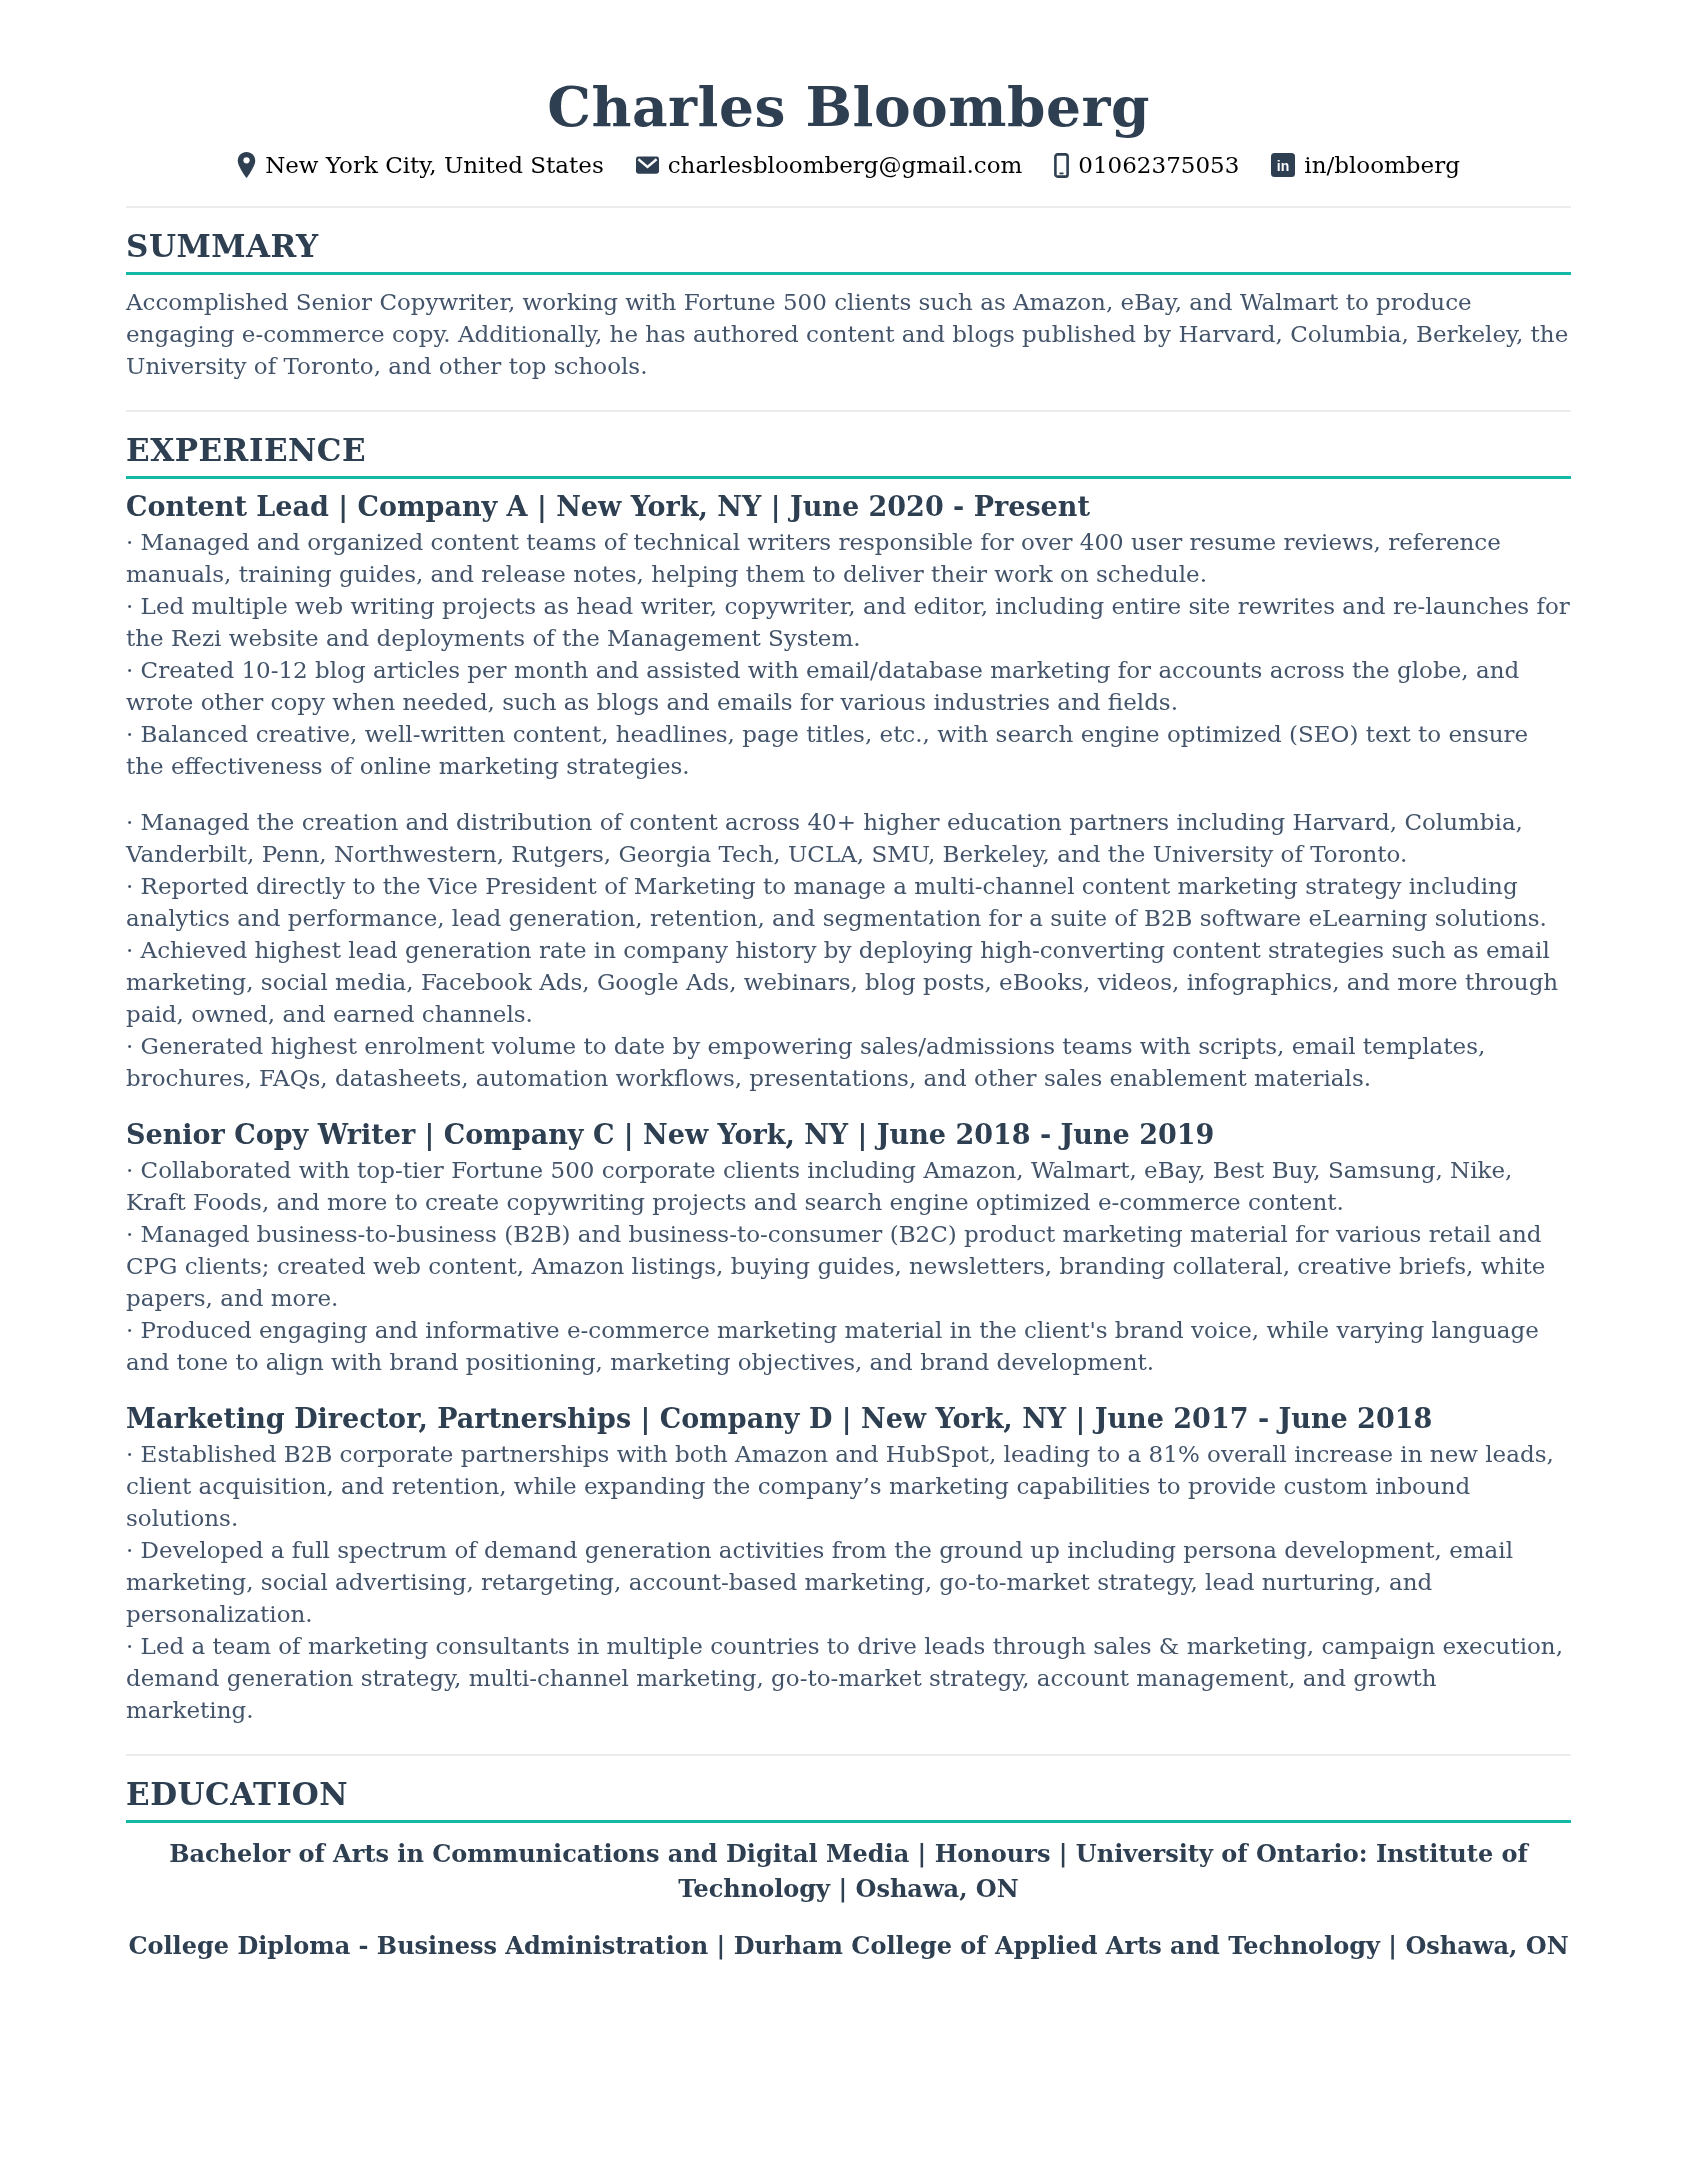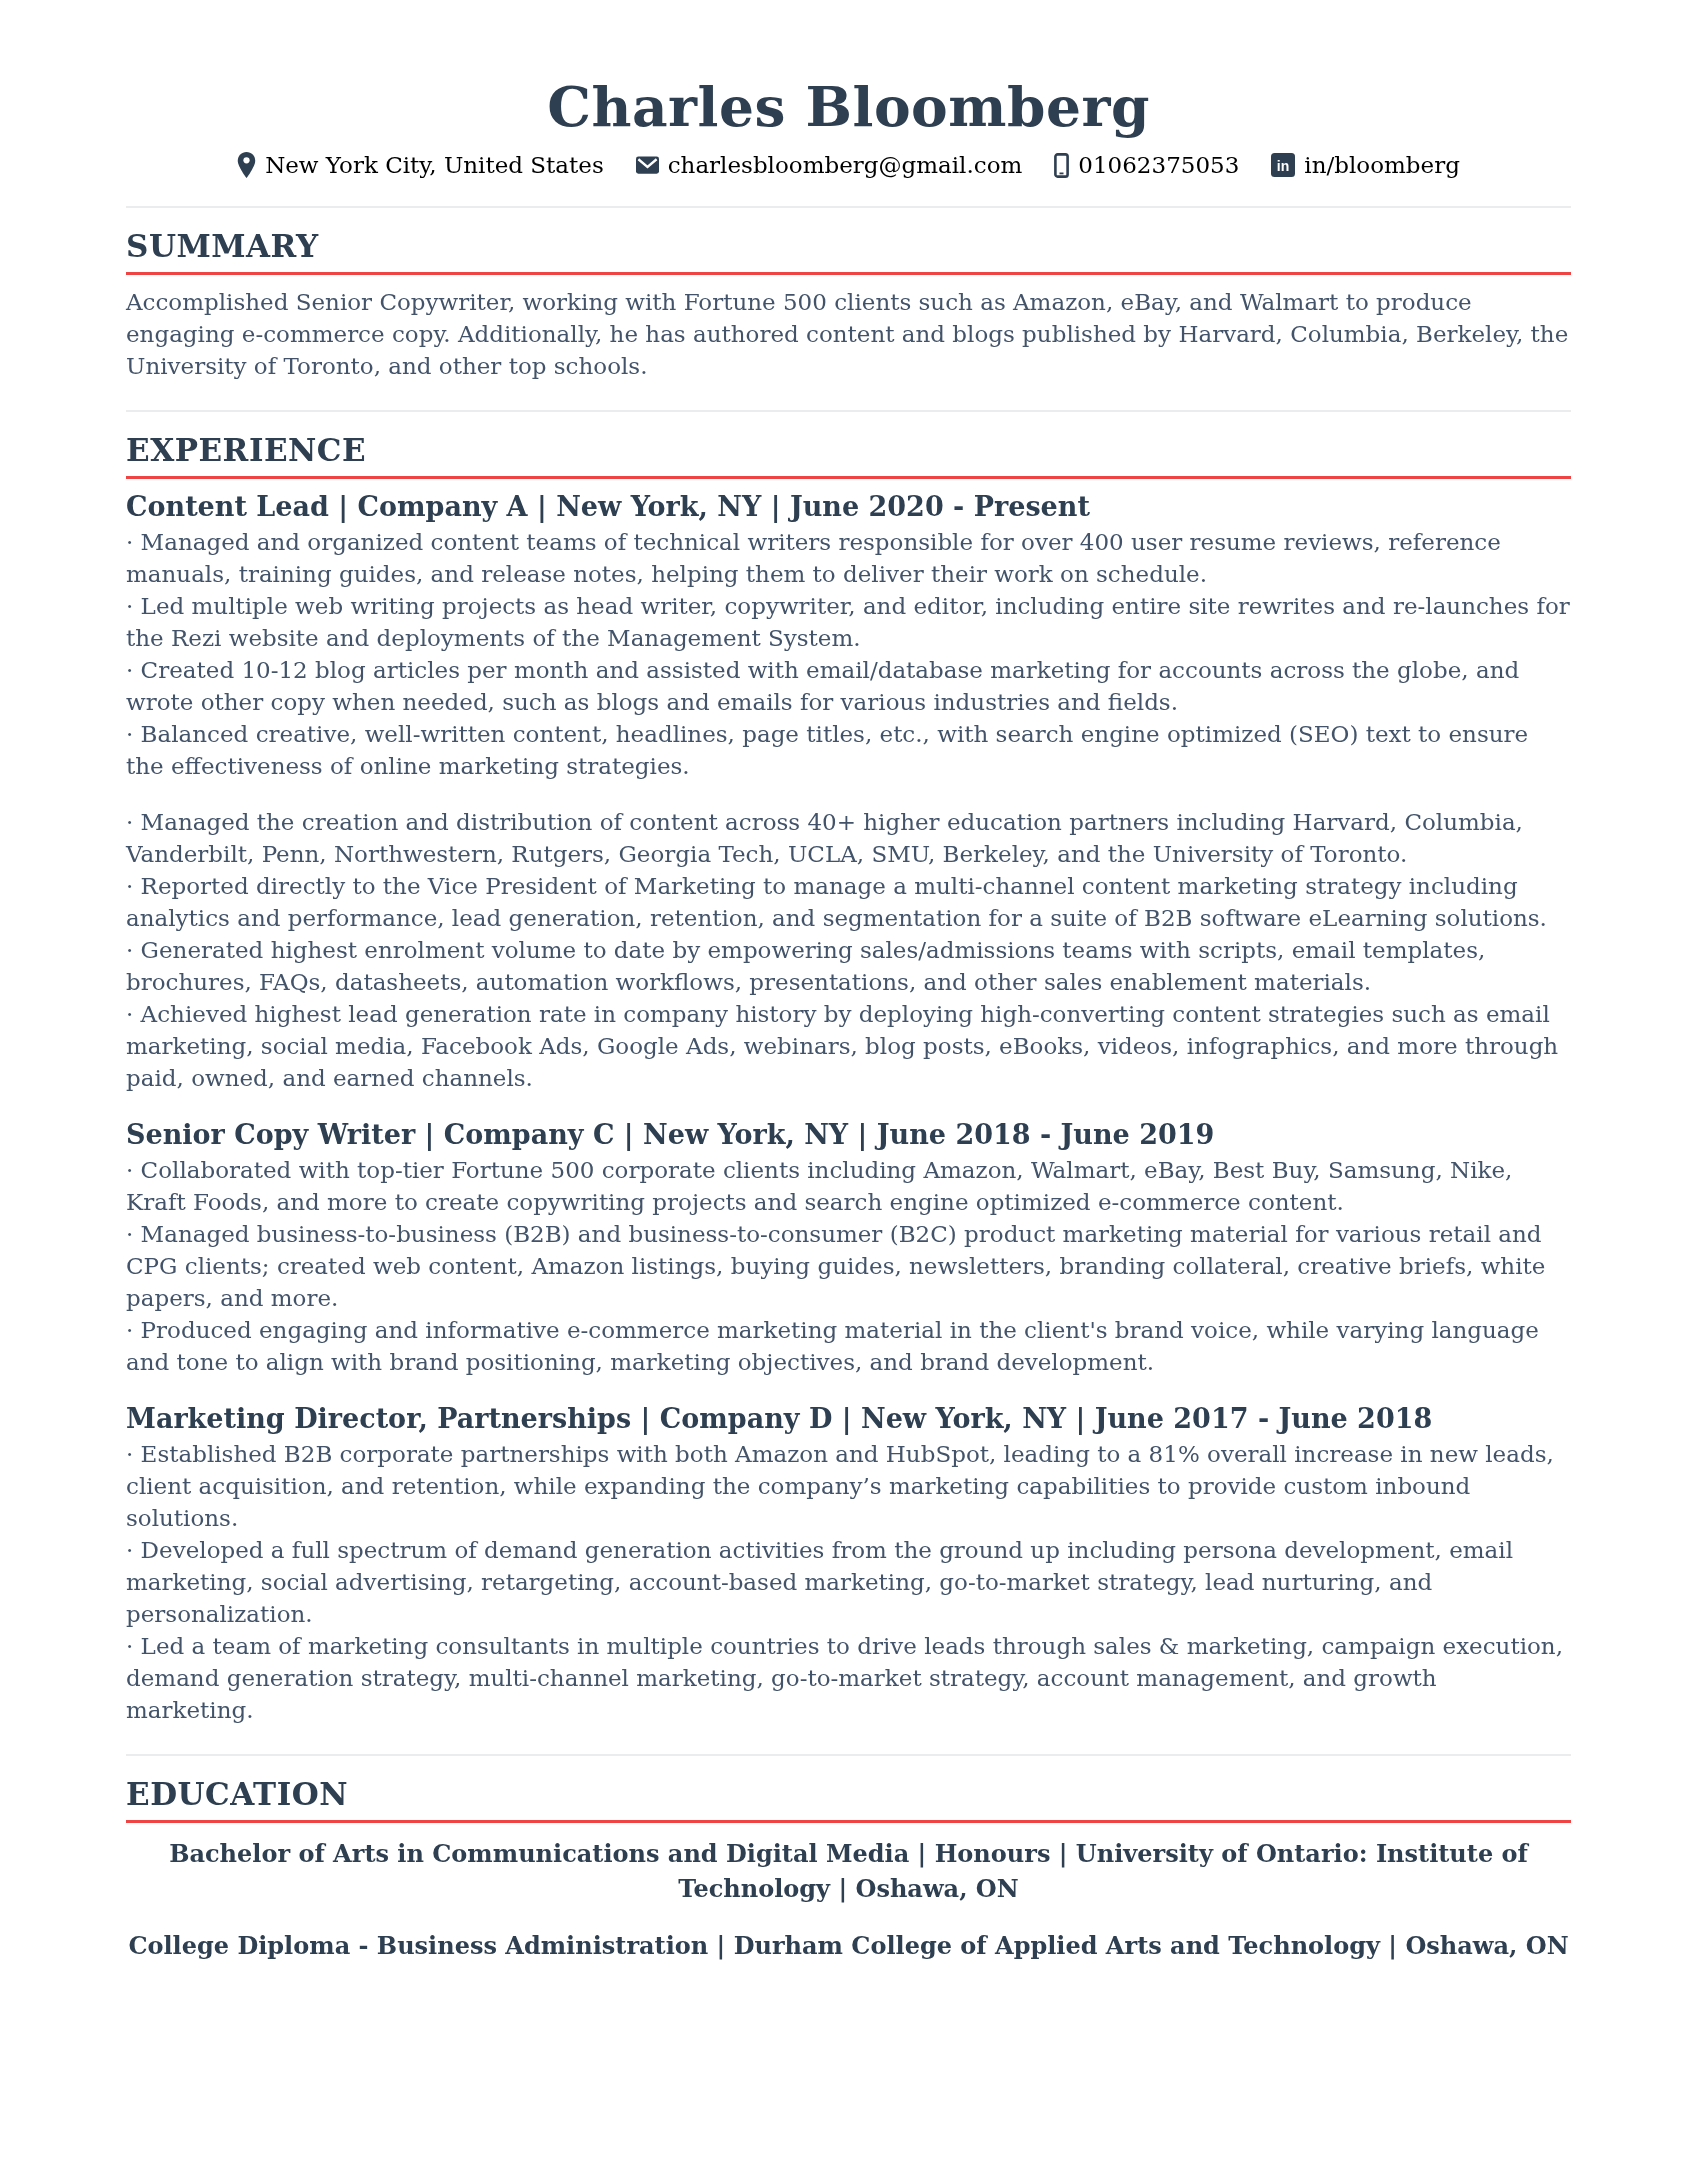--- a/index.html
+++ b/index.html
@@ -39,21 +39,21 @@
   .section { margin-top: 28px; }
   .hairline { border-top: 2px solid #eaecee; height: 0; }
   .section-title {
     font-size: 31px;
     line-height: 40px;
     font-weight: 700;
     color: #2e3f51;
     letter-spacing: 0.5px;
     margin: 18px 0 0 0;
     padding-bottom: 6px;
-    border-bottom: 3px solid #ef4444;
+    border-bottom: 3px solid #14b8a6;
   }
   .section-body { margin-top: 11px; }
 
   .body-text, .bullet {
     font-size: 23px;
     line-height: 32px;
     margin: 0;
     color: #43546a;
   }
 
@@ -150,22 +150,22 @@
         <h3 class="job-title">Content Lead | Company A | New York, NY | June 2020 - Present</h3>
         <p class="bullet">· Managed and organized content teams of technical writers responsible for over 400 user resume reviews, reference manuals, training guides, and release notes, helping them to deliver their work on schedule.</p>
         <p class="bullet">· Led multiple web writing projects as head writer, copywriter, and editor, including entire site rewrites and re-launches for the Rezi website and deployments of the Management System.</p>
         <p class="bullet">· Created 10-12 blog articles per month and assisted with email/database marketing for accounts across the globe, and wrote other copy when needed, such as blogs and emails for various industries and fields.</p>
         <p class="bullet">· Balanced creative, well-written content, headlines, page titles, etc., with search engine optimized (SEO) text to ensure the effectiveness of online marketing strategies.</p>
       </div>
 
       <div class="job">
         <p class="bullet">· Managed the creation and distribution of content across 40+ higher education partners including Harvard, Columbia, Vanderbilt, Penn, Northwestern, Rutgers, Georgia Tech, UCLA, SMU, Berkeley, and the University of Toronto.</p>
         <p class="bullet">· Reported directly to the Vice President of Marketing to manage a multi-channel content marketing strategy including analytics and performance, lead generation, retention, and segmentation for a suite of B2B software eLearning solutions.</p>
+        <p class="bullet">· Achieved highest lead generation rate in company history by deploying high-converting content strategies such as email marketing, social media, Facebook Ads, Google Ads, webinars, blog posts, eBooks, videos, infographics, and more through paid, owned, and earned channels.</p>
         <p class="bullet">· Generated highest enrolment volume to date by empowering sales/admissions teams with scripts, email templates, brochures, FAQs, datasheets, automation workflows, presentations, and other sales enablement materials.</p>
-        <p class="bullet">· Achieved highest lead generation rate in company history by deploying high-converting content strategies such as email marketing, social media, Facebook Ads, Google Ads, webinars, blog posts, eBooks, videos, infographics, and more through paid, owned, and earned channels.</p>
       </div>
 
       <div class="job">
         <h3 class="job-title">Senior Copy Writer | Company C | New York, NY | June 2018 - June 2019</h3>
         <p class="bullet">· Collaborated with top-tier Fortune 500 corporate clients including Amazon, Walmart, eBay, Best Buy, Samsung, Nike, Kraft Foods, and more to create copywriting projects and search engine optimized e-commerce content.</p>
         <p class="bullet">· Managed business-to-business (B2B) and business-to-consumer (B2C) product marketing material for various retail and CPG clients; created web content, Amazon listings, buying guides, newsletters, branding collateral, creative briefs, white papers, and more.</p>
         <p class="bullet">· Produced engaging and informative e-commerce marketing material in the client's brand voice, while varying language and tone to align with brand positioning, marketing objectives, and brand development.</p>
       </div>
 
       <div class="job">

